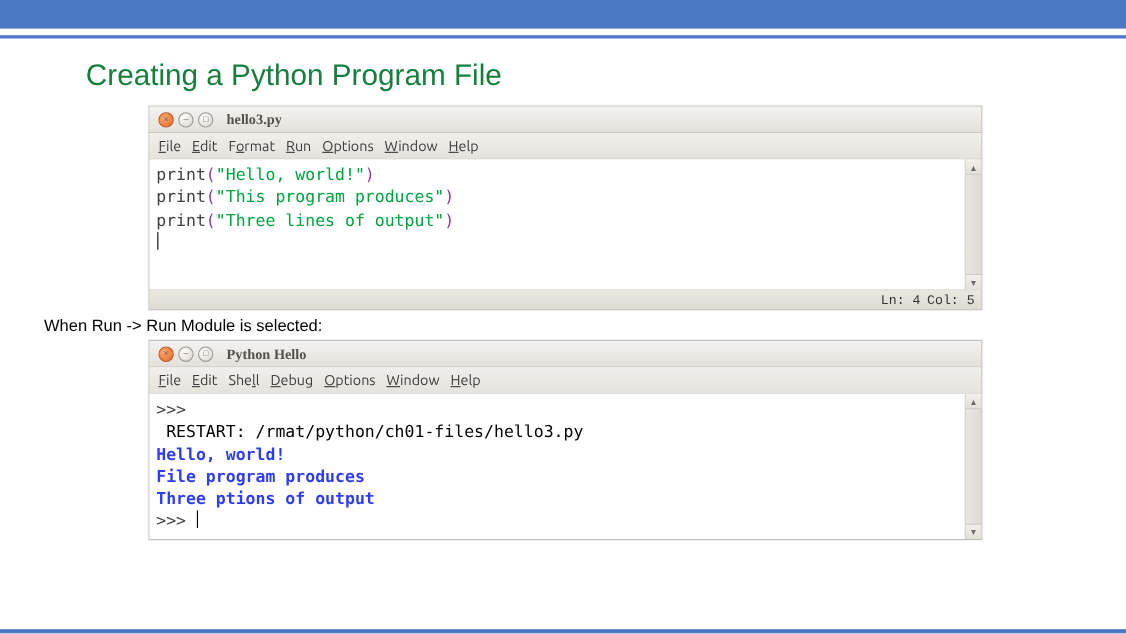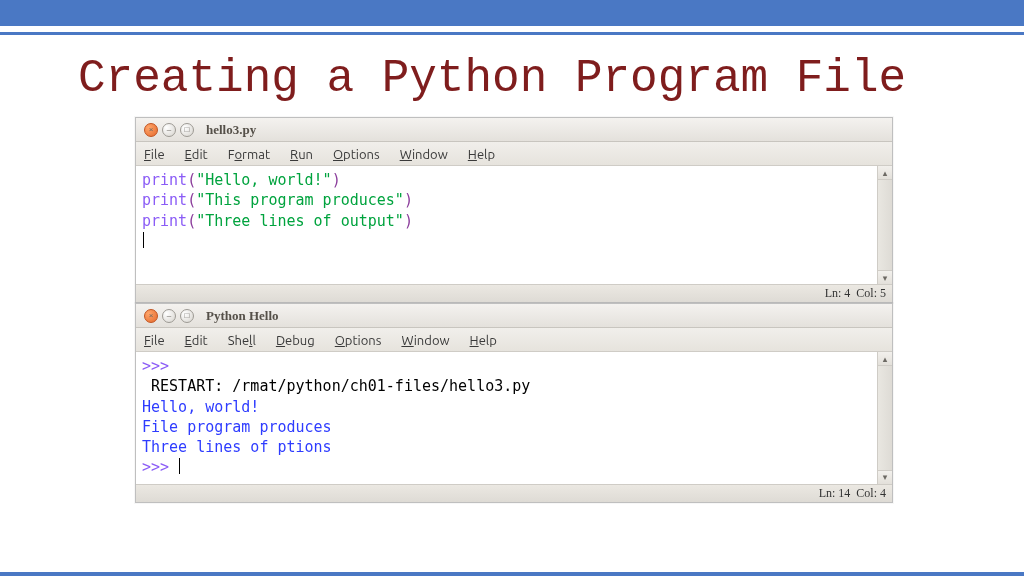--- a/index.html
+++ b/index.html
@@ -23,25 +23,25 @@
   .bottom-thin {
     position: absolute;
     bottom: 0;
     left: 0;
     right: 0;
     height: 4px;
     background: #4a78c4;
   }
 
   .title {
-    font-size: 46px;
+    font-size: 27px;
     font-weight: 400;
-    color: #7f1d1d;
+    color: #15803d;
     margin: 18px 0 12px 78px;
-    font-family: Liberation Mono, monospace;
+    font-family: Liberation Sans, sans-serif;
   }
 
   .caption {
     font-size: 15px;
     color: #000;
     margin: 6px 0 4px 40px;
   }
 
   .editor-window {
     margin: 0 0 0 135px;
@@ -81,21 +81,21 @@
     color: #555049;
     font-family: Liberation Serif, serif;
   }
 
   .menubar {
     height: 24px;
     background: linear-gradient(#f1efeb, #e6e3dd);
     border-bottom: 1px solid #cfccc6;
     display: flex;
     align-items: center;
-    gap: 20px;
+    gap: 10px;
     padding-left: 8px;
     font-size: 13px;
     color: #3a3a3a;
     font-family: Ubuntu, Arial, sans-serif;
   }
   .menubar span { cursor: default; }
   .mn-u { text-decoration: underline; }
 
   .editor-body {
     position: relative;
@@ -107,24 +107,24 @@
     font-family: "DejaVu Sans Mono","Consolas",monospace;
     font-size: 15px;
     line-height: 1.35;
     white-space: pre;
     background:#fff;
     min-height: 60px;
   }
   .code-area.tall { min-height: 118px; }
   .code-area.tall2 { min-height: 112px; }
 
-  .kw { color: #8b5cf6; }       
+  .kw { color: #404040; }       
   .paren { color: #8b3d9c; }
   .str { color: #00a33e; }      
-  .out { color: #2e3cff; }      
+  .out { color: #2e3cff; font-weight: bold; }      
   .cursor {
     display: inline-block;
     width: 1px; height: 16px;
     background:#000;
     vertical-align: -2px;
     margin-left:1px;
   }
 
   .vscroll {
     width: 15px;
@@ -150,21 +150,21 @@
     height:18px;
     background: linear-gradient(#ebe8e2,#dedbd5);
     border-top:1px solid #cfccc6;
     font-size:12px;
     color:#333;
     display:flex;
     justify-content:flex-end;
     align-items:center;
     padding-right:6px;
     gap:6px;
-    font-family: Liberation Serif, serif;
+    font-family: Liberation Mono, monospace;
   }
 
 </style>
 </head>
 <body>
 
 <div class="slide">
   <div class="top-band"></div>
   <div class="top-thin"></div>
 
@@ -196,20 +196,21 @@
         <div style="flex:1"></div>
         <div class="arrow bot">▾</div>
       </div>
     </div>
     <div class="statusbar">
       <span>Ln: 4</span>
       <span>Col: 5</span>
     </div>
   </div>
 
+  <div class="caption">When Run -&gt; Run Module is selected:</div>
 
   <div class="editor-window">
     <div class="titlebar">
       <span class="tb-btn close">×</span>
       <span class="tb-btn">–</span>
       <span class="tb-btn">□</span>
       <span class="tb-title">Python Hello</span>
     </div>
     <div class="menubar">
       <span><span class="mn-u">F</span>ile</span>
@@ -218,28 +219,24 @@
       <span><span class="mn-u">D</span>ebug</span>
       <span><span class="mn-u">O</span>ptions</span>
       <span><span class="mn-u">W</span>indow</span>
       <span><span class="mn-u">H</span>elp</span>
     </div>
     <div class="editor-body">
       <div class="code-area tall2"><span class="kw">&gt;&gt;&gt;</span>
 <span> RESTART: </span><span>/rmat/python/ch01-files/hello3.py </span>
 <span class="out">Hello, world!</span>
 <span class="out">File program produces</span>
-<span class="out">Three lines of ptions</span>
+<span class="out">Three ptions of output</span>
 <span class="kw">&gt;&gt;&gt;</span> <span class="cursor"></span></div>
       <div class="vscroll">
         <div class="arrow">▴</div>
         <div style="flex:1"></div>
         <div class="arrow bot">▾</div>
       </div>
     </div>
-    <div class="statusbar">
-      <span>Ln: 14</span>
-      <span>Col: 4</span>
-    </div>
   </div>
 
   <div class="bottom-thin"></div>
 </div>
 
 </body></html>

